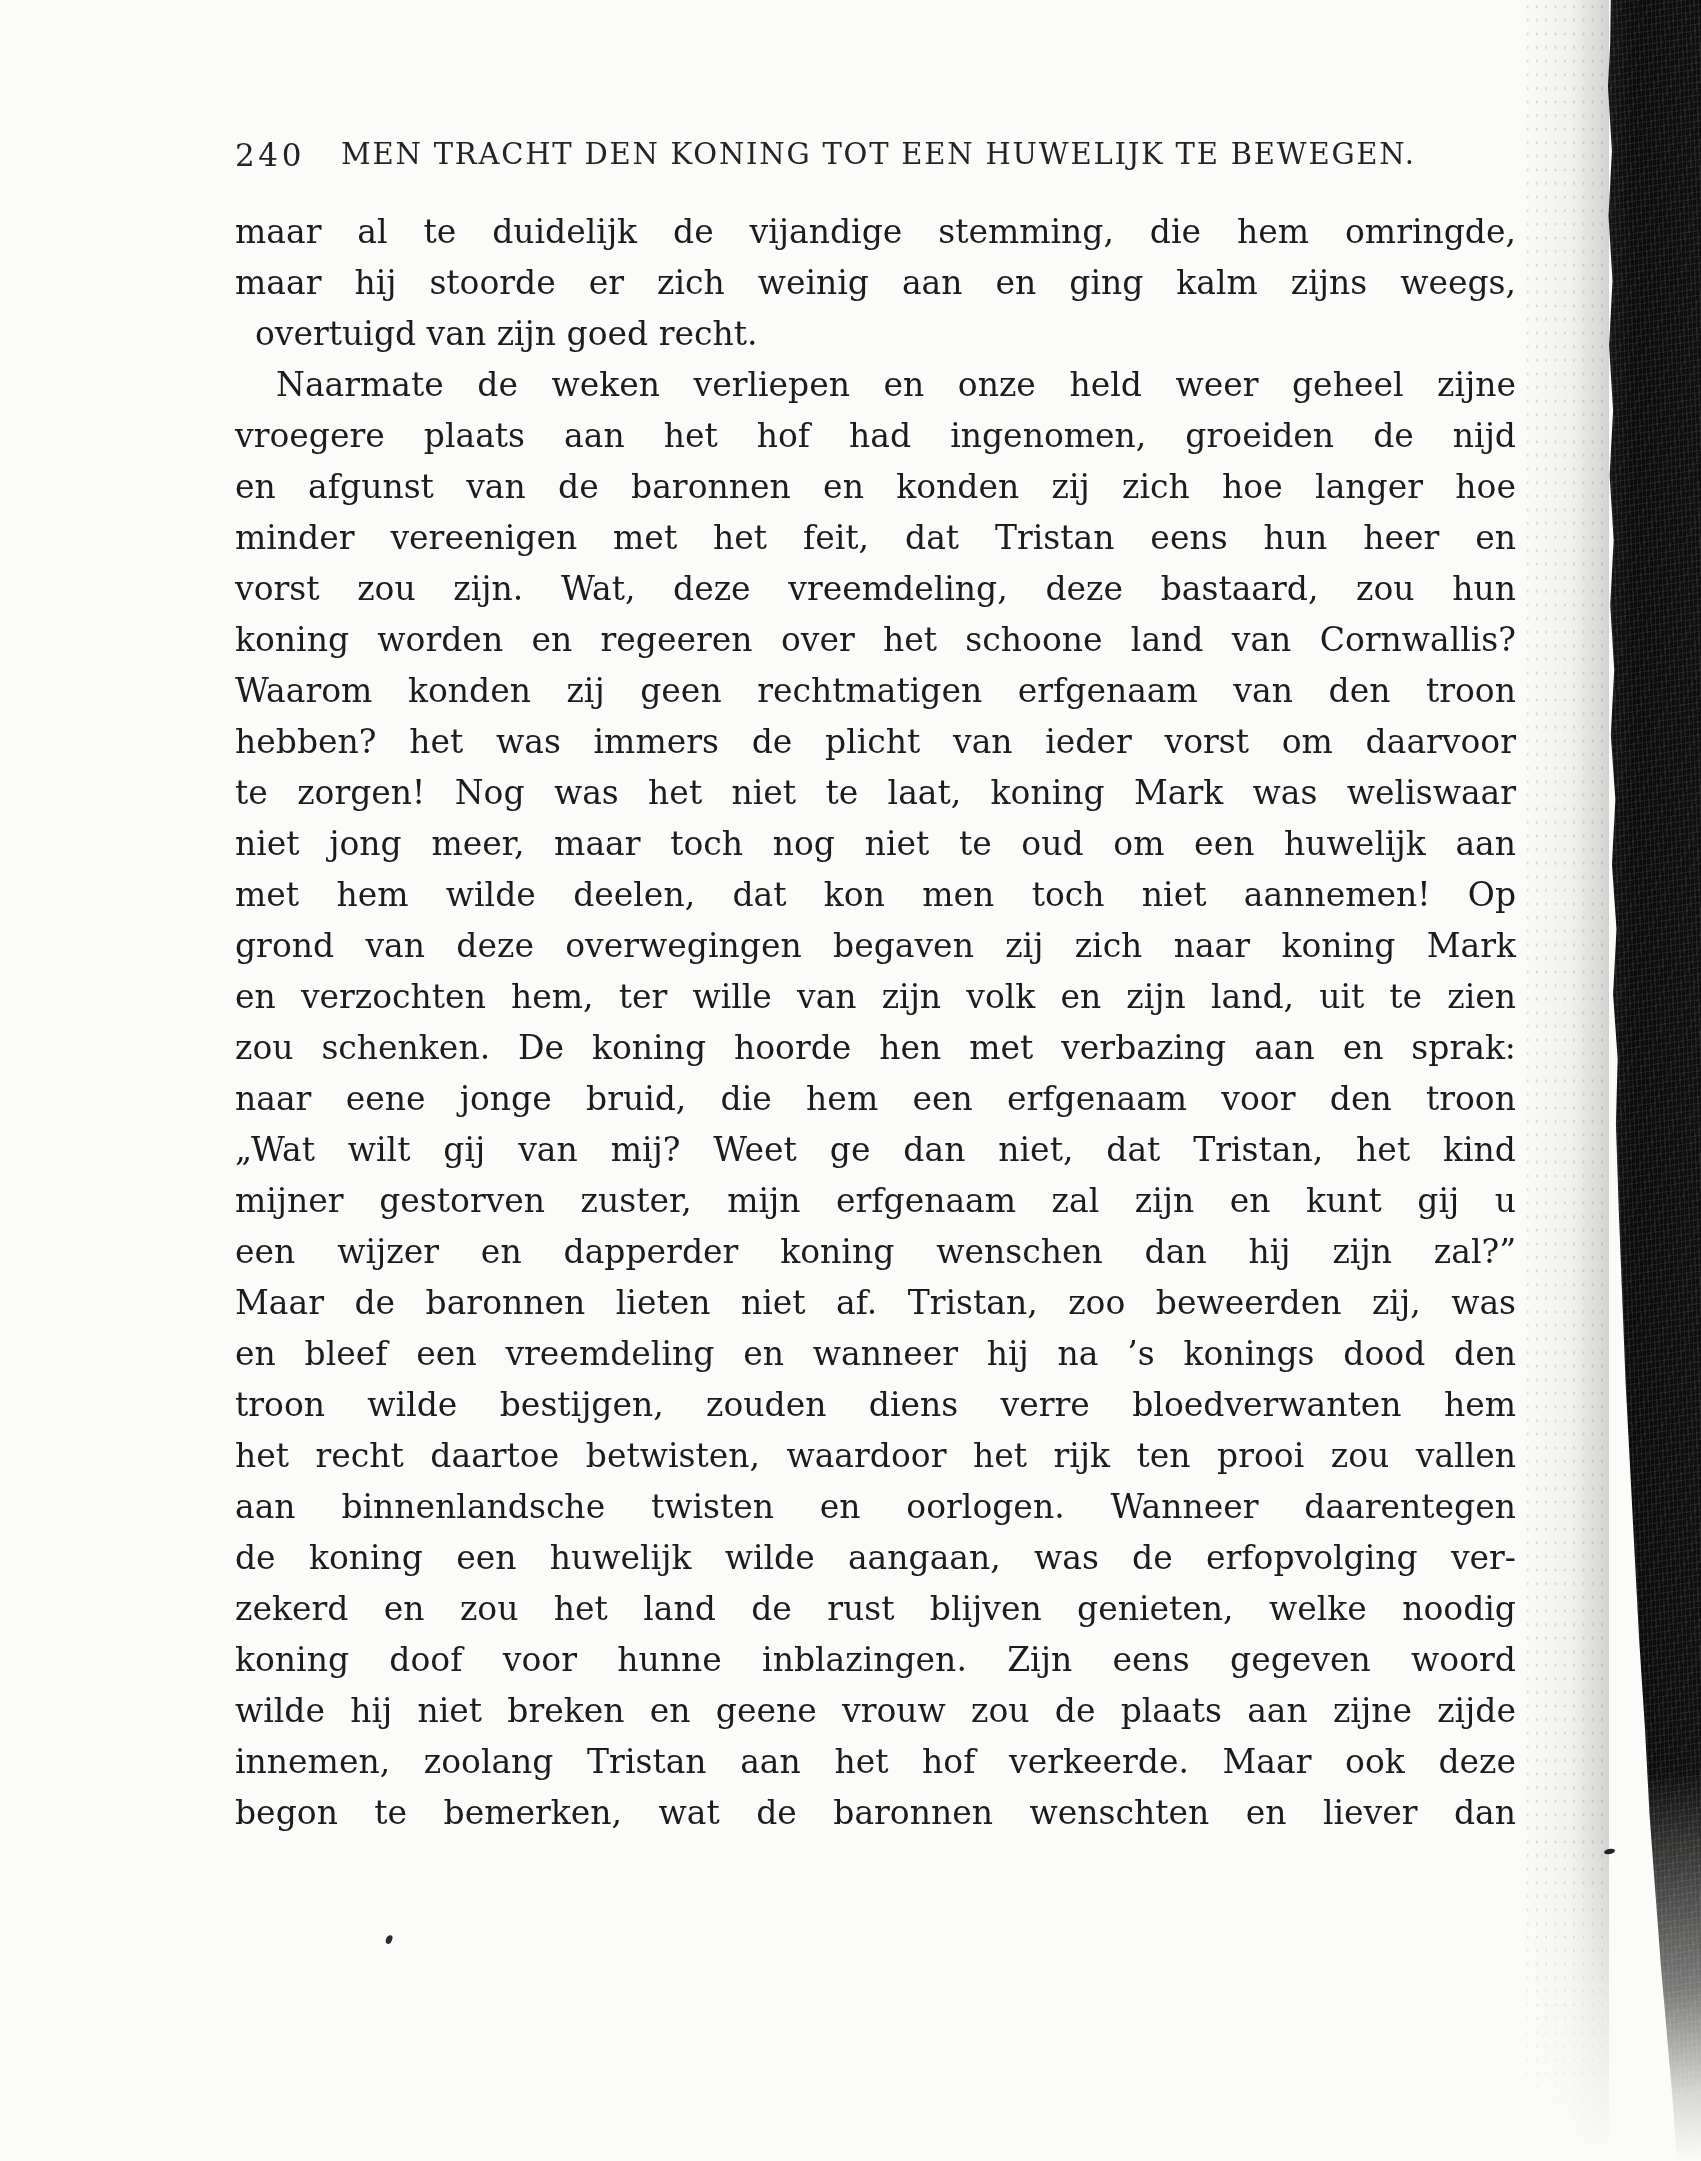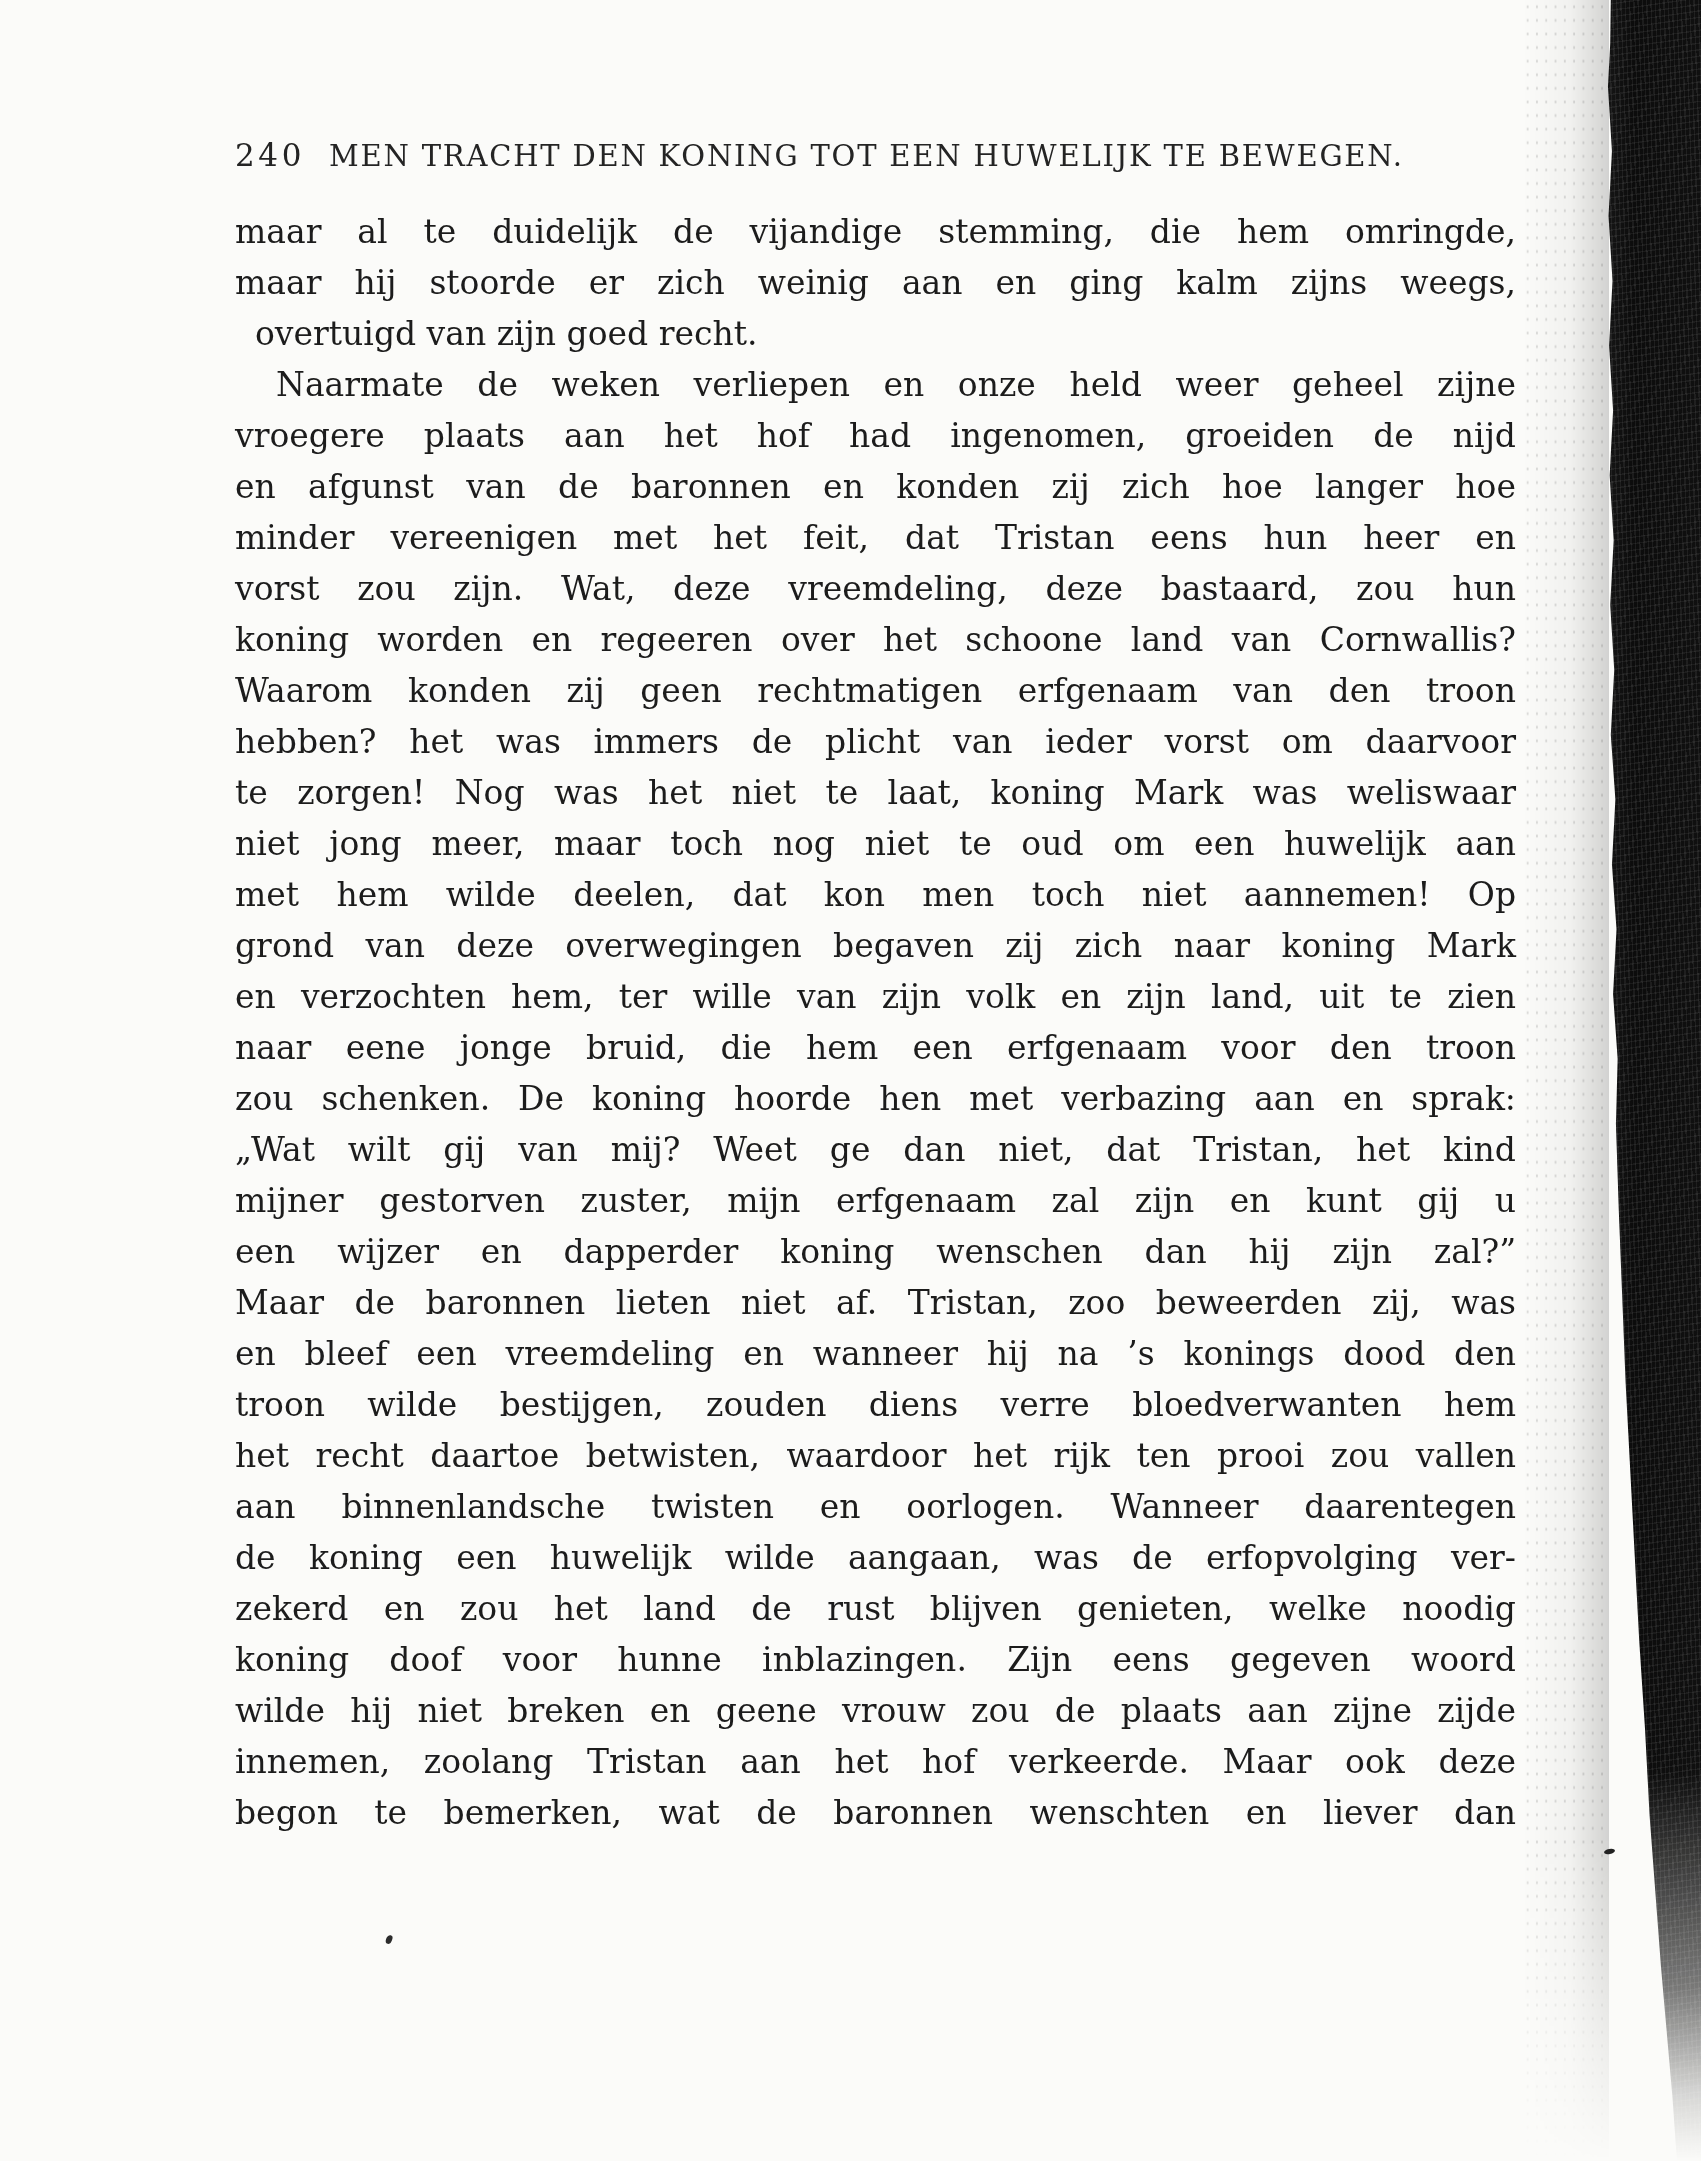--- a/index.html
+++ b/index.html
@@ -16,22 +16,22 @@
     font-family: "DejaVu Serif", serif;
     color: #1d1d1d;
   }
   
   .running-head {
     position: absolute;
     left: 235px;
     top: 137px;
     width: 1281px;
     display: flex;
-    align-items: flex-end;
-    gap: 24px;
+    align-items: flex-start;
+    gap: 36px;
     font-size: 29px;
     letter-spacing: 1.8px;
     white-space: nowrap;
     color: #242424;
   }
   .pagenum {
     font-size: 31px;
     letter-spacing: 3.6px;
   }
   
@@ -136,22 +136,22 @@
       <div class="line">minder vereenigen met het feit, dat Tristan eens hun heer en</div>
       <div class="line">vorst zou zijn. Wat, deze vreemdeling, deze bastaard, zou hun</div>
       <div class="line">koning worden en regeeren over het schoone land van Cornwallis?</div>
       <div class="line">Waarom konden zij geen rechtmatigen erfgenaam van den troon</div>
       <div class="line">hebben? het was immers de plicht van ieder vorst om daarvoor</div>
       <div class="line">te zorgen! Nog was het niet te laat, koning Mark was weliswaar</div>
       <div class="line">niet jong meer, maar toch nog niet te oud om een huwelijk aan</div>
       <div class="line">met hem wilde deelen, dat kon men toch niet aannemen! Op</div>
       <div class="line">grond van deze overwegingen begaven zij zich naar koning Mark</div>
       <div class="line">en verzochten hem, ter wille van zijn volk en zijn land, uit te zien</div>
+      <div class="line">zou schenken. De koning hoorde hen met verbazing aan en sprak:</div>
       <div class="line">naar eene jonge bruid, die hem een erfgenaam voor den troon</div>
-      <div class="line">zou schenken. De koning hoorde hen met verbazing aan en sprak:</div>
       <div class="line">„Wat wilt gij van mij? Weet ge dan niet, dat Tristan, het kind</div>
       <div class="line">mijner gestorven zuster, mijn erfgenaam zal zijn en kunt gij u</div>
       <div class="line">een wijzer en dapperder koning wenschen dan hij zijn zal?”</div>
       <div class="line">Maar de baronnen lieten niet af.  Tristan, zoo beweerden zij, was</div>
       <div class="line">en bleef een vreemdeling en wanneer hij na ’s konings dood den</div>
       <div class="line">troon wilde bestijgen, zouden diens verre bloedverwanten hem</div>
       <div class="line">het recht daartoe betwisten, waardoor het rijk ten prooi zou vallen</div>
       <div class="line">aan binnenlandsche twisten en oorlogen. Wanneer daarentegen</div>
       <div class="line">de koning een huwelijk wilde aangaan, was de erfopvolging ver-</div>
       <div class="line">zekerd en zou het land de rust blijven genieten, welke noodig</div>

